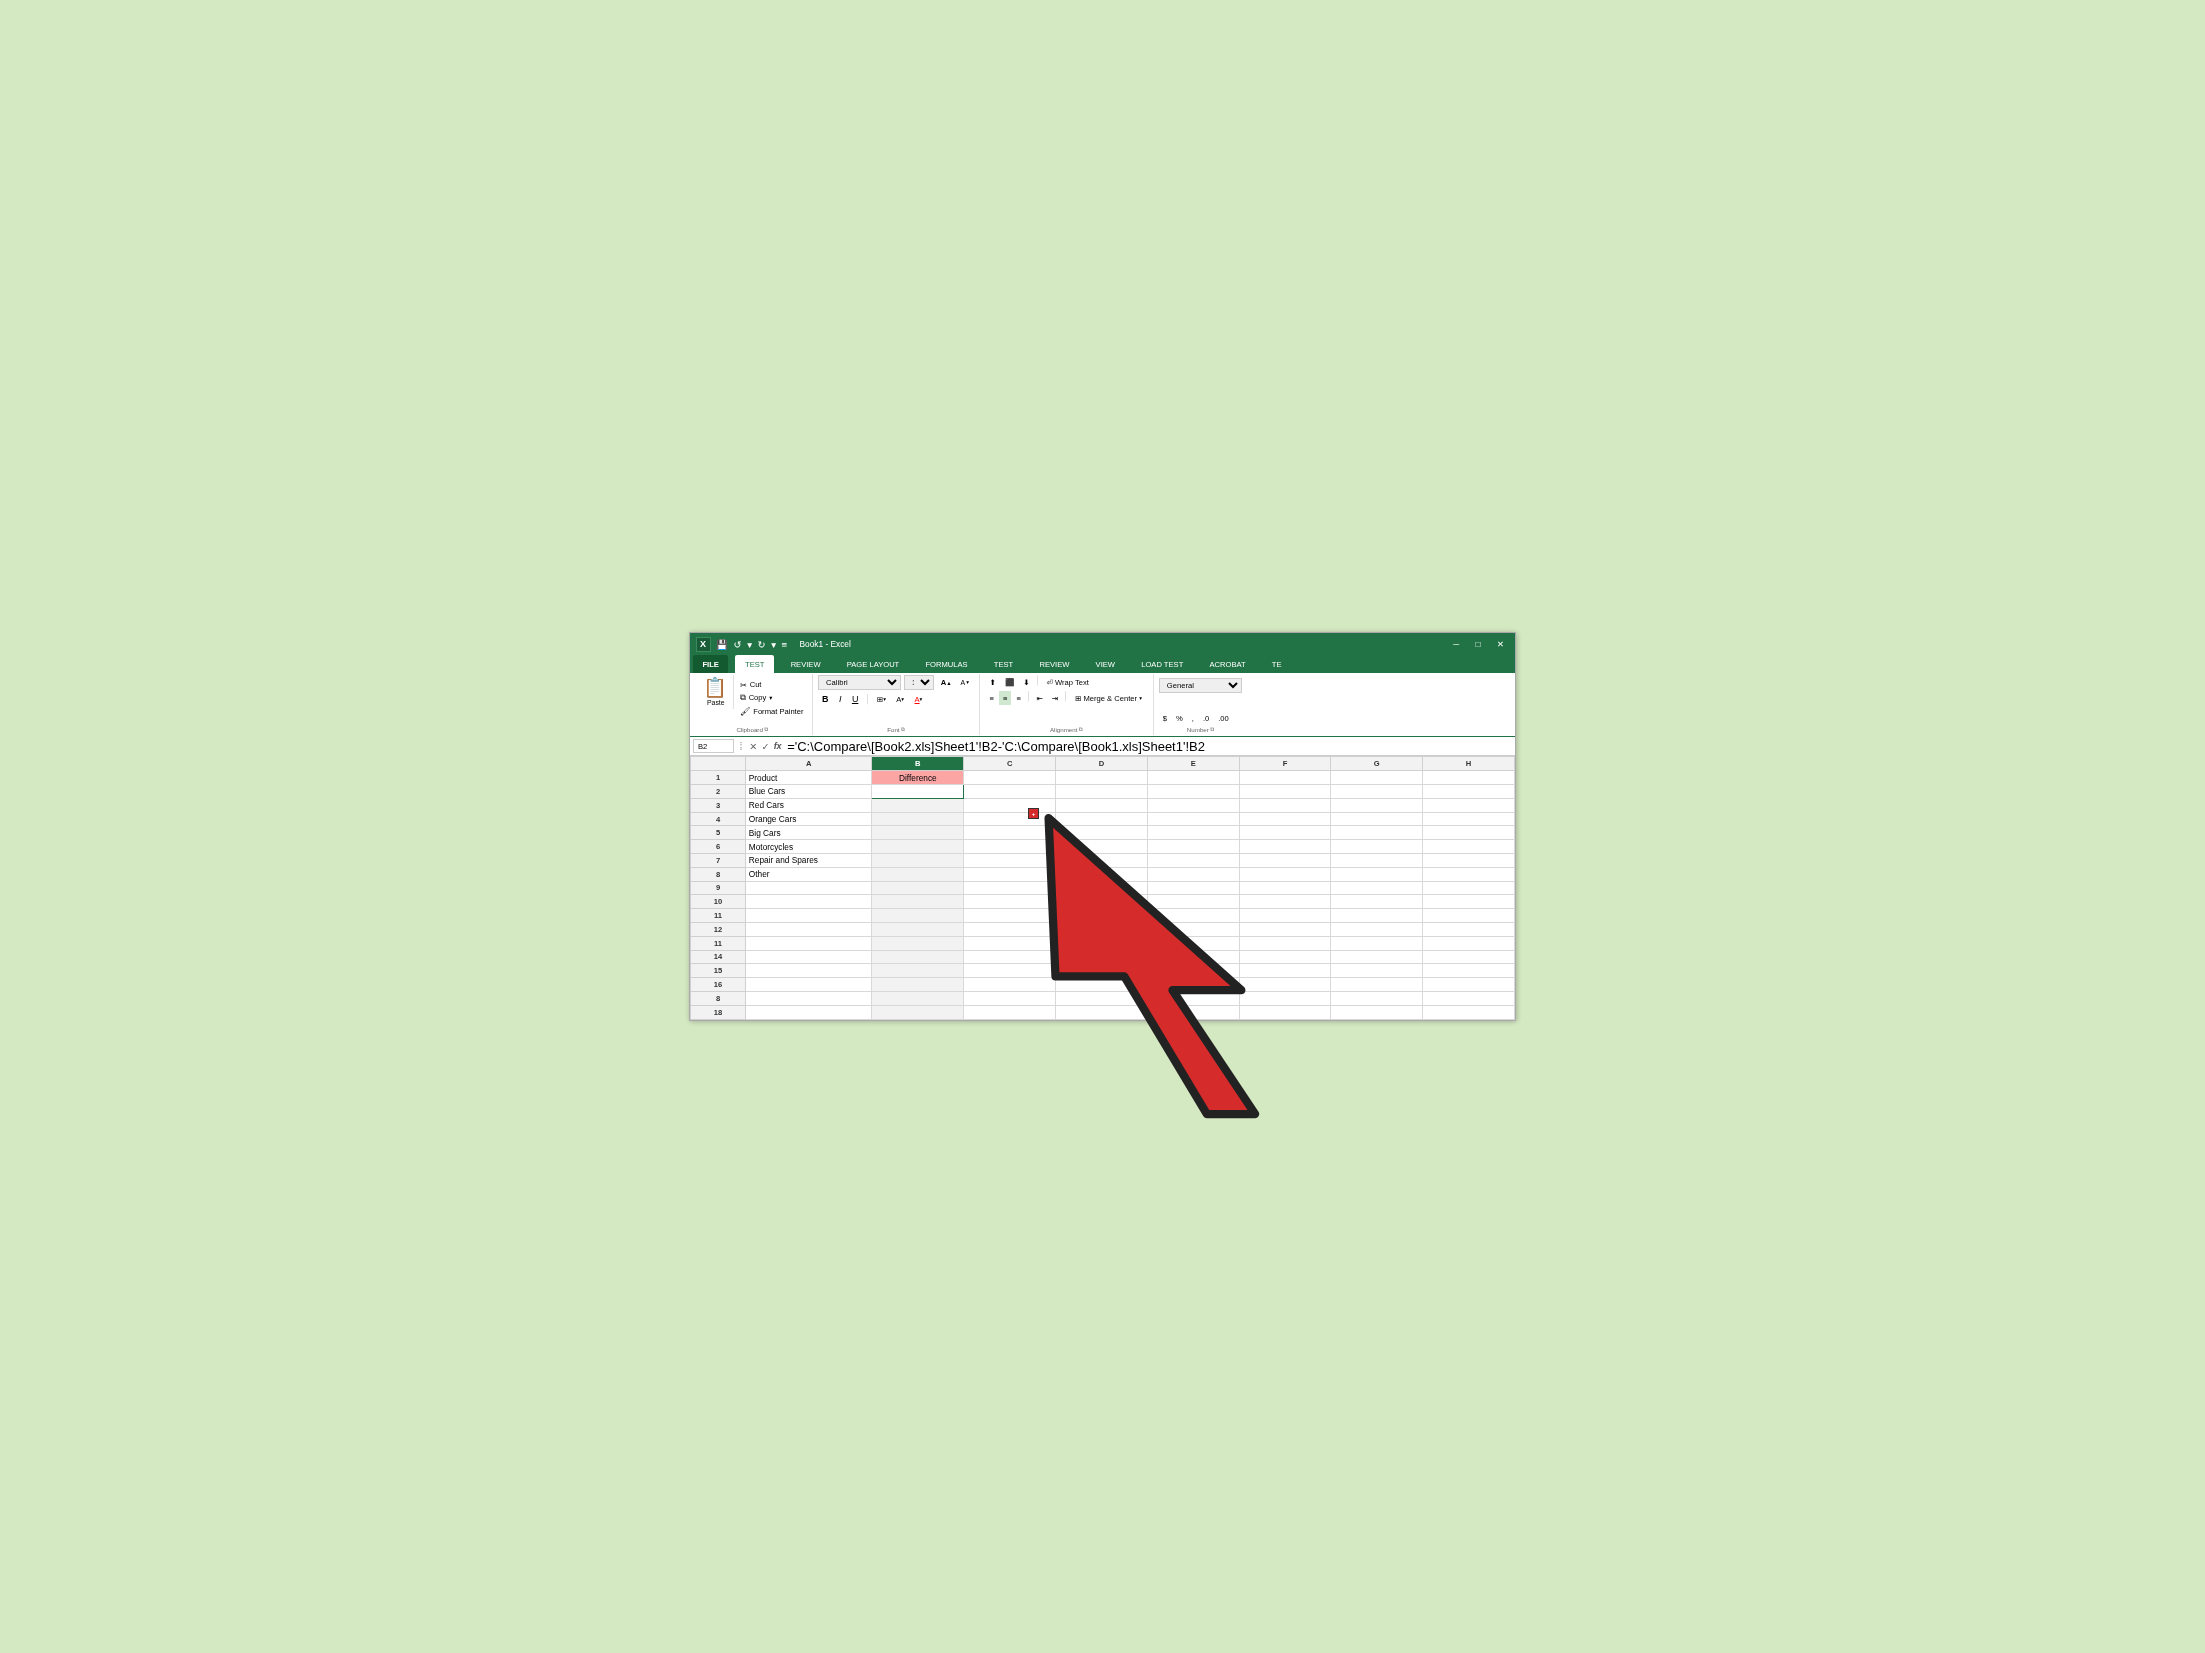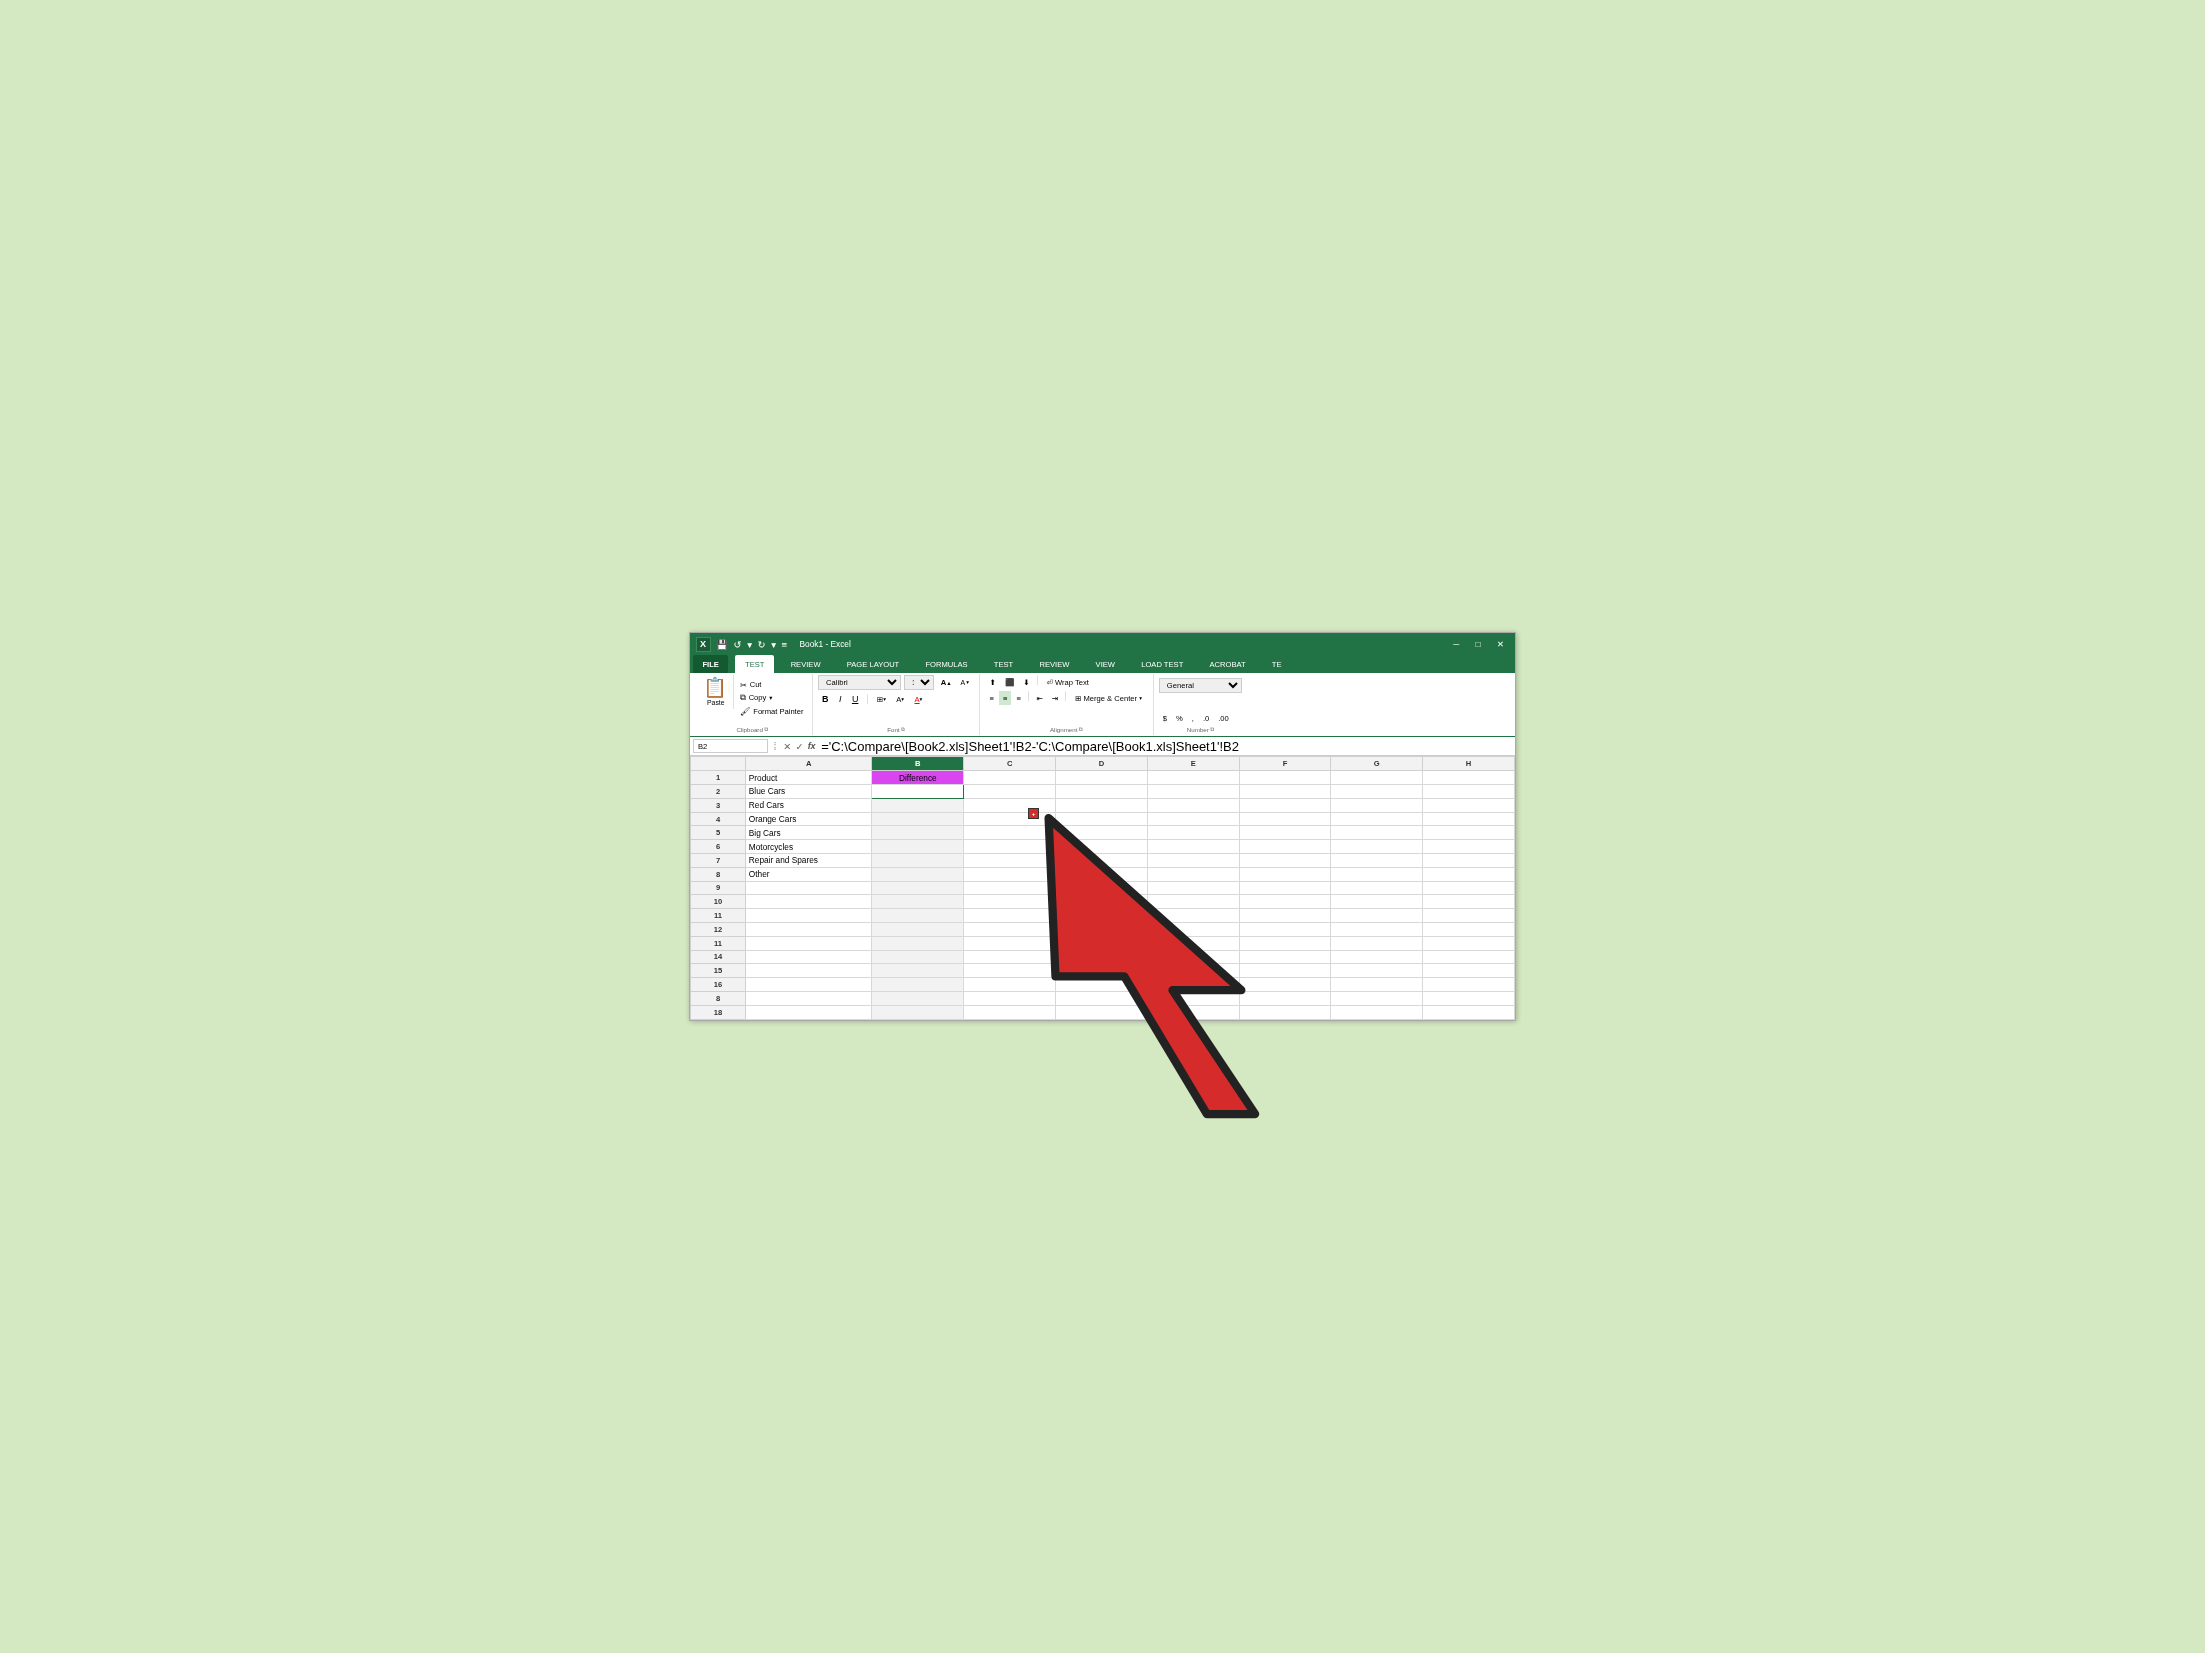--- a/index.html
+++ b/index.html
@@ -173,21 +173,21 @@
     
     .formula-bar {
       display: flex; align-items: center;
       border-bottom: 0.7px solid #ccc;
       padding: 1.4px 2.8px;
       background: #fff;
       height: 19.3px;
     }
     .name-box {
       border: 0.7px solid #ccc; padding: 1.4px 4.1px;
-      font-size: 7.6px; width: 75px; margin-right: 2.8px;
+      font-size: 7.6px; width: 41px; margin-right: 2.8px;
     }
     .formula-divider { color: #999; margin: 0 2.8px; font-size: 11px; }
     .formula-icons { display: flex; gap: 4.1px; margin: 0 4.1px; }
     .formula-icon { font-size: 9.6px; cursor: pointer; color: #666; }
     .formula-icon.fx { font-size: 9px; font-style: italic; font-weight: bold; color: #555; }
     .formula-input {
       flex: 1; border: none; outline: none; font-size: 13px; padding: 1.4px;
       font-family: 'Segoe UI', Arial, sans-serif;
     }
 
@@ -463,21 +463,21 @@
             <th class="col-header">E</th>
             <th class="col-header">F</th>
             <th class="col-header">G</th>
             <th class="col-header">H</th>
           </tr>
         </thead>
         <tbody id="spreadsheet-body">
         <tr>
               <th class="row-header col-header">1</th>
               <td>Product</td>
-              <td class="header-cell" style="font-weight: 500; text-align: center; background-color: #d946ef;">Difference</td>
+              <td class="header-cell" style="font-weight: 500; text-align: center; background-color: #fca5a5;">Difference</td>
               <td></td>
               <td></td>
               <td></td>
               <td></td>
               <td></td>
               <td></td>
             </tr>
             <tr>
               <th class="row-header col-header">2</th>
               <td>Blue Cars</td>

